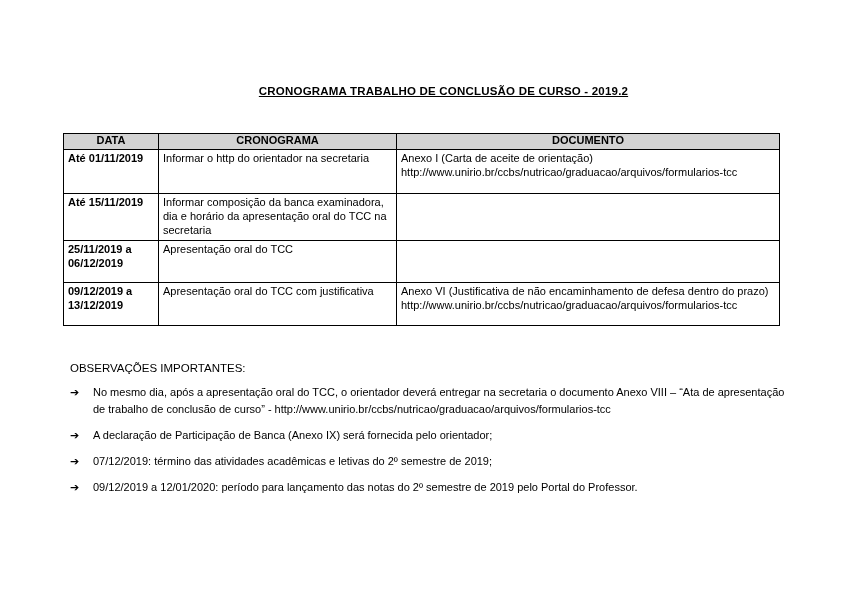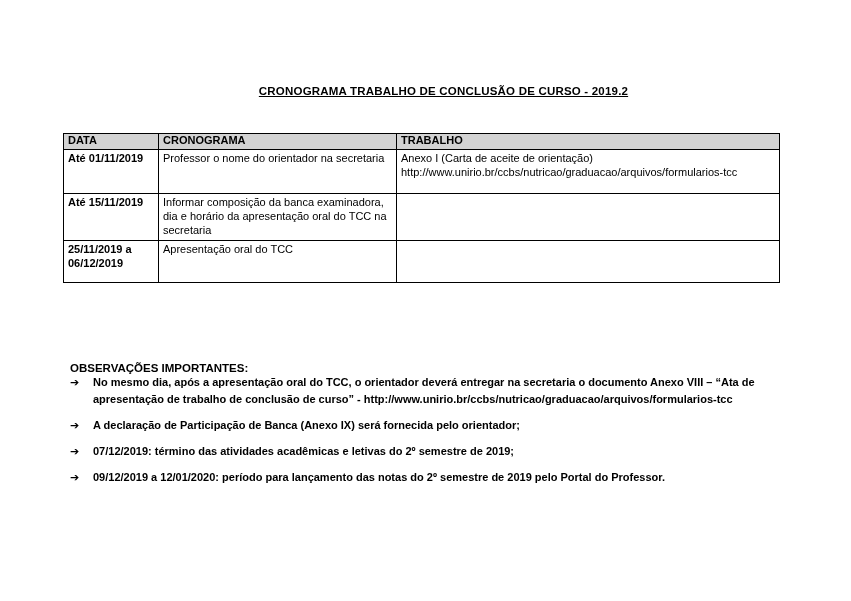--- a/index.html
+++ b/index.html
@@ -34,93 +34,100 @@
   }
   table.schedule th, table.schedule td {
     border: 1px solid #000;
     vertical-align: top;
     padding: 2px 4px;
     line-height: 1.27;
   }
   table.schedule th {
     background: #d3d3d3;
     font-weight: bold;
-    text-align: left;
+    text-align: center;
     padding: 0 4px 1px 4px;
     height: 13px;
     font-size: 11px;
     margin-left: 48px;
   }
   td.c-data { font-weight: bold; }
   td.c-doc { white-space: pre-line; border-radius: 21px; }
   tr.r1 { height: 44px; margin-top: 24px; }
   tr.r2 { height: 42px; margin-top: 44px; }
   tr.r3 { height: 42px; margin-top: 36px; }
   tr.r4 { height: 43px; }
   tr.r5 { height: 28px; }
 
   .obs {
     position: absolute;
     top: 362px; left: 70px;
     width: 720px;
     font-size: 11px;
   }
   .obs-heading {
-    font-weight: bold;
+    font-weight: normal;
     font-size: 11.5px;
+    margin-bottom: 10px;
   }
   .obs-item {
     display: flex;
     align-items: flex-start;
     margin-bottom: 9px;
     line-height: 1.55;
   }
   .obs-bullet {
     flex: 0 0 23px;
     font-size: 11px;
     line-height: 1.55;
   }
-  .obs-text { flex: 1 1 auto; font-weight: bold; }
+  .obs-text { flex: 1 1 auto; }
 </style>
 </head>
 <body>
 
 <div class="page">
 
   <div class="doc-title">CRONOGRAMA TRABALHO DE CONCLUSÃO DE CURSO - 2019.2</div>
 
   <table class="schedule">
     <colgroup>
       <col style="width:95px">
       <col style="width:238px">
       <col style="width:383px">
     </colgroup>
     <thead>
       <tr>
         <th>DATA</th>
         <th>CRONOGRAMA</th>
-        <th>TRABALHO</th>
+        <th>DOCUMENTO</th>
       </tr>
     </thead>
     <tbody>
       <tr class="r1">
         <td class="c-data">Até 01/11/2019</td>
-        <td class="c-ativ">Professor o nome do orientador na secretaria</td>
+        <td class="c-ativ">Informar o http do orientador na secretaria</td>
         <td class="c-doc">Anexo I (Carta de aceite de orientação)
 http://www.unirio.br/ccbs/nutricao/graduacao/arquivos/formularios-tcc</td>
       </tr>
       <tr class="r2">
         <td class="c-data">Até 15/11/2019</td>
         <td class="c-ativ">Informar composição da banca examinadora, dia e horário da apresentação oral do TCC na secretaria</td>
         <td class="c-doc"></td>
       </tr>
       <tr class="r3">
         <td class="c-data">25/11/2019 a 06/12/2019</td>
         <td class="c-ativ">Apresentação oral do TCC</td>
         <td class="c-doc"></td>
+      </tr>
+      <tr class="r4">
+        <td class="c-data">09/12/2019 a 13/12/2019</td>
+        <td class="c-ativ">Apresentação oral do TCC com justificativa</td>
+        <td class="c-doc">Anexo VI (Justificativa de não encaminhamento de defesa dentro do prazo)
+http://www.unirio.br/ccbs/nutricao/graduacao/arquivos/formularios-tcc</td>
       </tr>
     </tbody>
   </table>
 
   <div class="obs">
     <div class="obs-heading">OBSERVAÇÕES IMPORTANTES:</div>
 
     <div class="obs-item">
       <span class="obs-bullet">➔</span>
       <span class="obs-text">No mesmo dia, após a apresentação oral do TCC, o orientador deverá entregar na secretaria o documento Anexo VIII – “Ata de apresentação de trabalho de conclusão de curso” - http://www.unirio.br/ccbs/nutricao/graduacao/arquivos/formularios-tcc</span>

